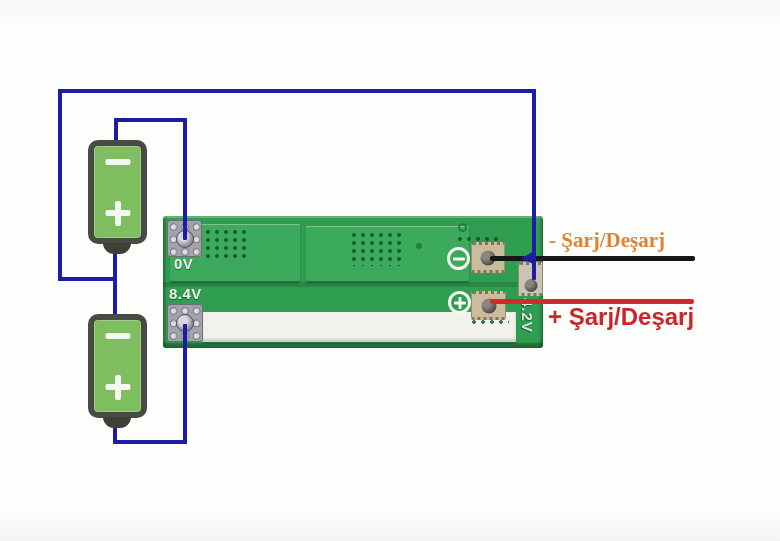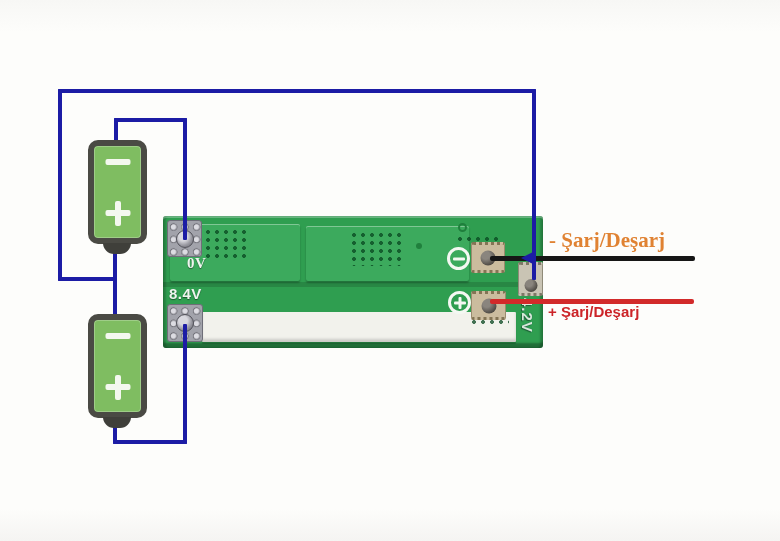--- a/index.html
+++ b/index.html
@@ -58,21 +58,21 @@
     width:12px;height:3px;background:#f4f8f2;border-radius:1px;}
   .circled .bar-v{position:absolute;left:50%;top:50%;transform:translate(-50%,-50%);
     width:3px;height:12px;background:#f4f8f2;border-radius:1px;}
   .silk{color:#eff5ef;font-weight:bold;font-size:15px;letter-spacing:.5px;
     text-shadow:0 1px 1px rgba(0,0,0,.45);z-index:3;}
   .silk-vertical{writing-mode:vertical-rl;color:#d9ead9;font-weight:bold;font-size:15px;letter-spacing:1px;
     text-shadow:0 0 1px rgba(20,40,120,.5), 1px 1px 1px rgba(0,0,0,.35);z-index:3;}
   
   .lead-label{font-weight:bold;z-index:8;white-space:nowrap;}
   #neg-label{color:#e08232;font-size:21px;}
-  #pos-label{color:#cc2428;font-size:15px;}
+  #pos-label{color:#cc2428;font-size:24px;}
 </style>
 </head>
 <body>
 
 <div id="canvas">
 
   <div id="board" class="abs">
     <div class="abs plateau" style="left:7px;top:8px;width:130px;height:57px;"></div>
     <div class="abs plateau" style="left:143px;top:10px;width:163px;height:55px;"></div>
     <div class="abs groove" style="left:0;top:66px;width:380px;height:5px;"></div>
@@ -92,21 +92,21 @@
     <div class="abs pad-tap" style="left:355px;top:46px;width:25px;height:34px;"></div>
 
     <div class="abs circled" style="left:284px;top:31px;">
         <span class="bar-h"></span>
       </div>
     <div class="abs circled" style="left:285px;top:75px;">
         <span class="bar-h"></span>
         <span class="bar-v"></span>
       </div>
 
-    <div class="abs silk" style="left:24px;top:39px;font-family:Liberation Serif, serif;">0V</div>
+    <div class="abs silk" style="left:11px;top:39px;">0V</div>
     <div class="abs silk" style="left:6px;top:69px;">8.4V</div>
     <div class="abs silk-vertical" style="left:356px;top:82px;height:46px;">4.2V</div>
   </div>
 
   <div class="abs wire-black" style="left:490px;top:256px;width:205px;height:5px;"></div>
   <div class="abs wire-red" style="left:490px;top:299px;width:204px;height:5px;"></div>
 
   <div class="abs wire-blue" style="left:58px;top:89px;width:478px;height:4px;"></div>
   <div class="abs wire-blue" style="left:58px;top:89px;width:4px;height:192px;"></div>
   <div class="abs wire-blue" style="left:58px;top:277px;width:59px;height:4px;"></div>

